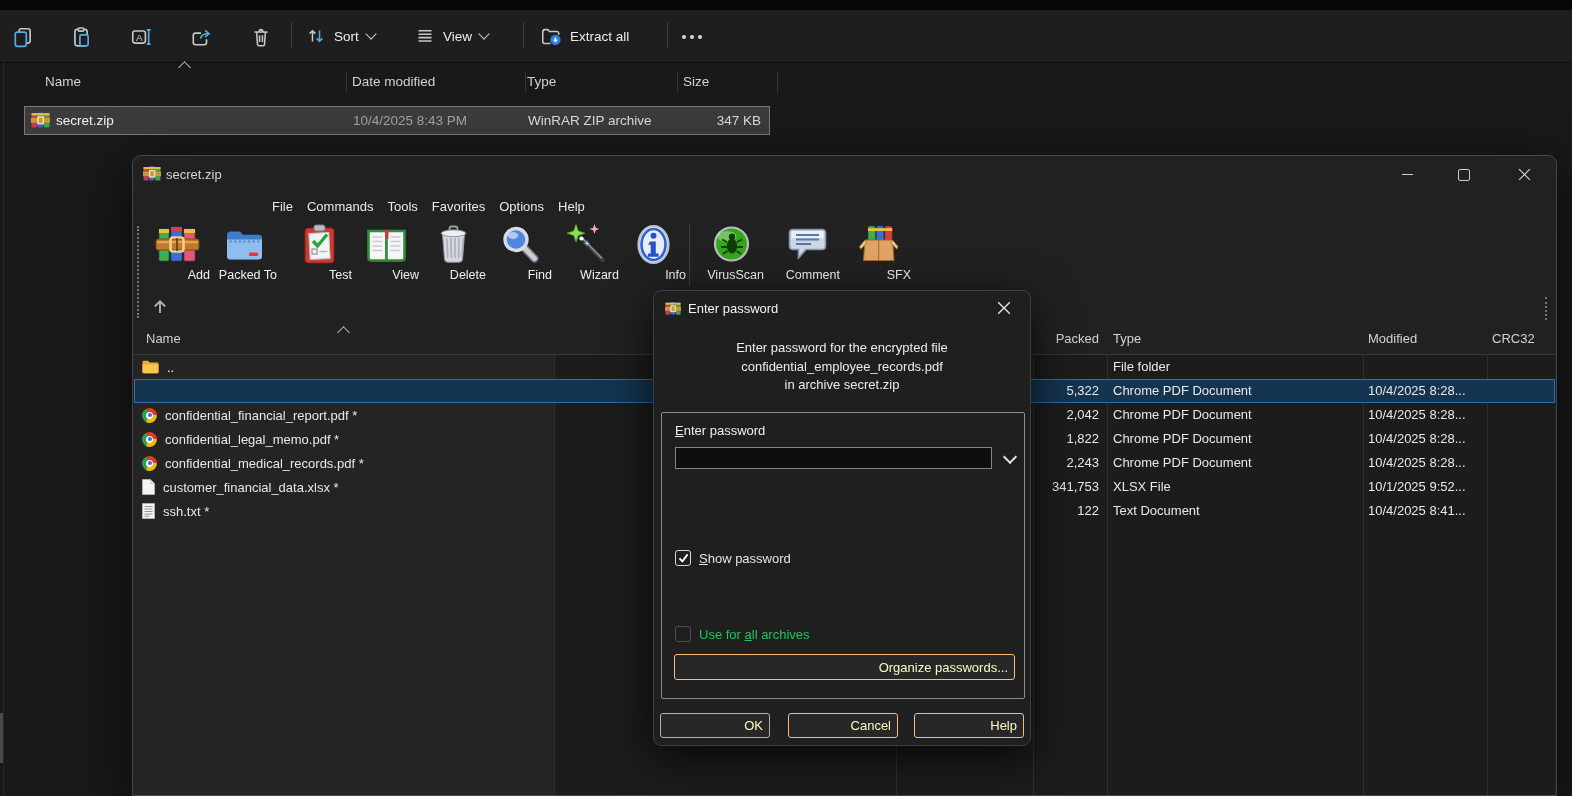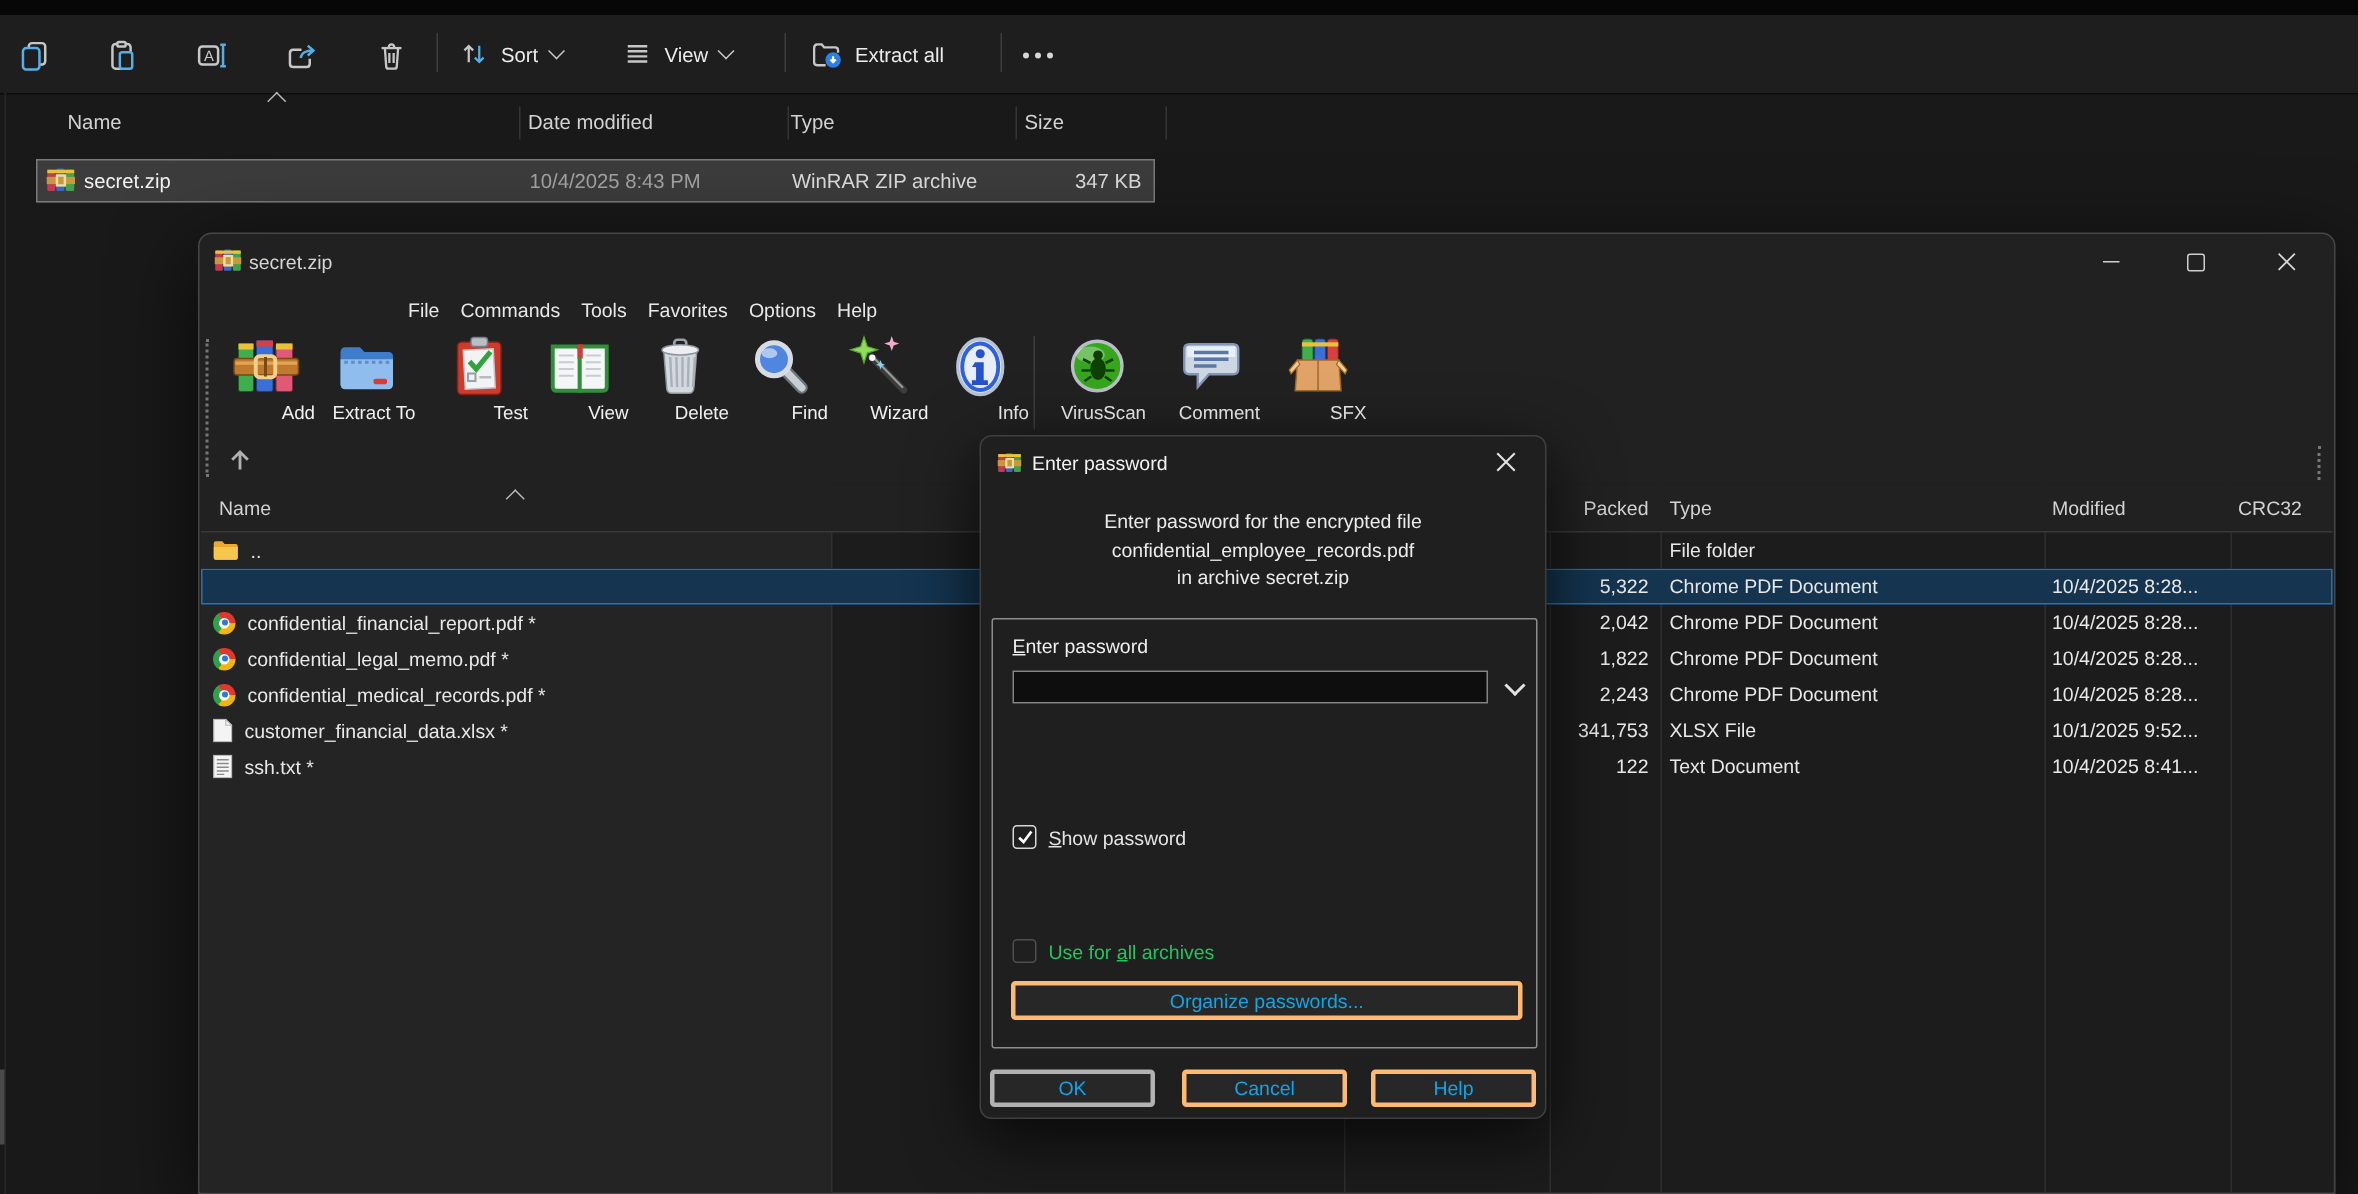--- a/index.html
+++ b/index.html
@@ -78,21 +78,21 @@
   .grp{position:absolute;left:7px;top:121px;width:364px;height:287px;border:1px solid #8c8c8c;border-radius:2px;box-sizing:border-box;}
   .glabel{position:absolute;left:13px;top:10px;color:#efefef;}
   .u{text-decoration:underline;}
   .pwd{position:absolute;left:13px;top:34px;width:317px;height:22px;background:#0e0e0e;border:1px solid #848484;box-sizing:border-box;color:#fff;padding:0 5px;font-family:"Liberation Sans",sans-serif;}
   .combo{position:absolute;left:336px;top:34px;width:24px;height:22px;background:none;border:none;cursor:pointer;display:flex;align-items:center;justify-content:center;}
   .combo .chev{border-color:#e2e2e2;width:8px;height:8px;border-width:2px;margin-top:-3px;}
   .chkrow{position:absolute;left:13px;display:flex;align-items:center;gap:8px;cursor:pointer;}
   .cbox{width:16px;height:16px;border:1.6px solid #d8d8d8;border-radius:3px;box-sizing:border-box;display:flex;align-items:center;justify-content:center;flex:none;}
   .chkrow.off{color:#22c55e;cursor:default;}
   .chkrow.off .cbox{border-color:#4f4f4f;}
-  .btn{background:#272727;border:3px solid #fdba74;border-radius:3px;color:#0ea5e9;font-size:13px;font-family:"Liberation Sans",sans-serif;cursor:pointer;}
+  .btn{background:#272727;border:1px solid #fdba74;border-radius:3px;color:#fef9c3;font-size:13px;font-family:"Liberation Sans",sans-serif;cursor:pointer;text-align:right;}
   .organize{position:absolute;left:12px;top:241px;width:341px;height:26px;}
   .fbtn{position:absolute;top:422px;width:110px;height:25px;}
   .fbtn.okb{border-color:#b2b2b2;}
 </style>
 </head>
 <body>
 
 <div class="screen">
 
   <div class="xtop"></div>
@@ -262,21 +262,21 @@
         <span class="tlab">Add</span>
       </div>
 
       <div class="titem" style="left:78px">
         <svg class="tico" viewBox="0 0 45 45">
           <path d="M5 13 q0-3.5 3.5-3.5 h9.5 l3 3.2 h16 q3 0 3 3 v18 q0 3.5-3.5 3.5 h-28 q-3.5 0-3.5-3.5 Z" fill="#3f7cc9"></path>
           <path d="M5 17.5 h35 v16.7 q0 3.3-3.3 3.3 H8.3 Q5 37.5 5 34.2 Z" fill="#8ebdee"></path>
           <path d="M7.5 19.5 h30" stroke="#5a8fc9" stroke-width="2" stroke-dasharray="2.4 2.2"></path>
           <rect x="27" y="30.5" width="9" height="3.6" rx="1.2" fill="#e03a2e"></rect>
         </svg>
-        <span class="tlab">Extract To</span>
+        <span class="tlab">Packed To</span>
       </div>
 
       <div class="titem" style="left:153px">
         <svg class="tico" viewBox="0 0 45 45">
           <rect x="8" y="6" width="29" height="35" rx="3" fill="#cc3b2c" stroke="#8a1f16"></rect>
           <rect x="12.5" y="11" width="20" height="26" fill="#f2f3f5" stroke="#c2c5ca" transform="rotate(-3 22.5 24)"></rect>
           <rect x="17" y="3" width="11" height="6" rx="2" fill="#b9bec6" stroke="#787e88"></rect>
           <polyline points="16,19 20.5,24 30,12.5" fill="none" stroke="#2fa43a" stroke-width="3.4"></polyline>
           <rect x="15" y="27" width="5" height="5" fill="none" stroke="#9aa0a8" stroke-width="1.4"></rect>
           <path d="M22.5 29.5 h8" stroke="#b8bcc2" stroke-width="1.6"></path>

